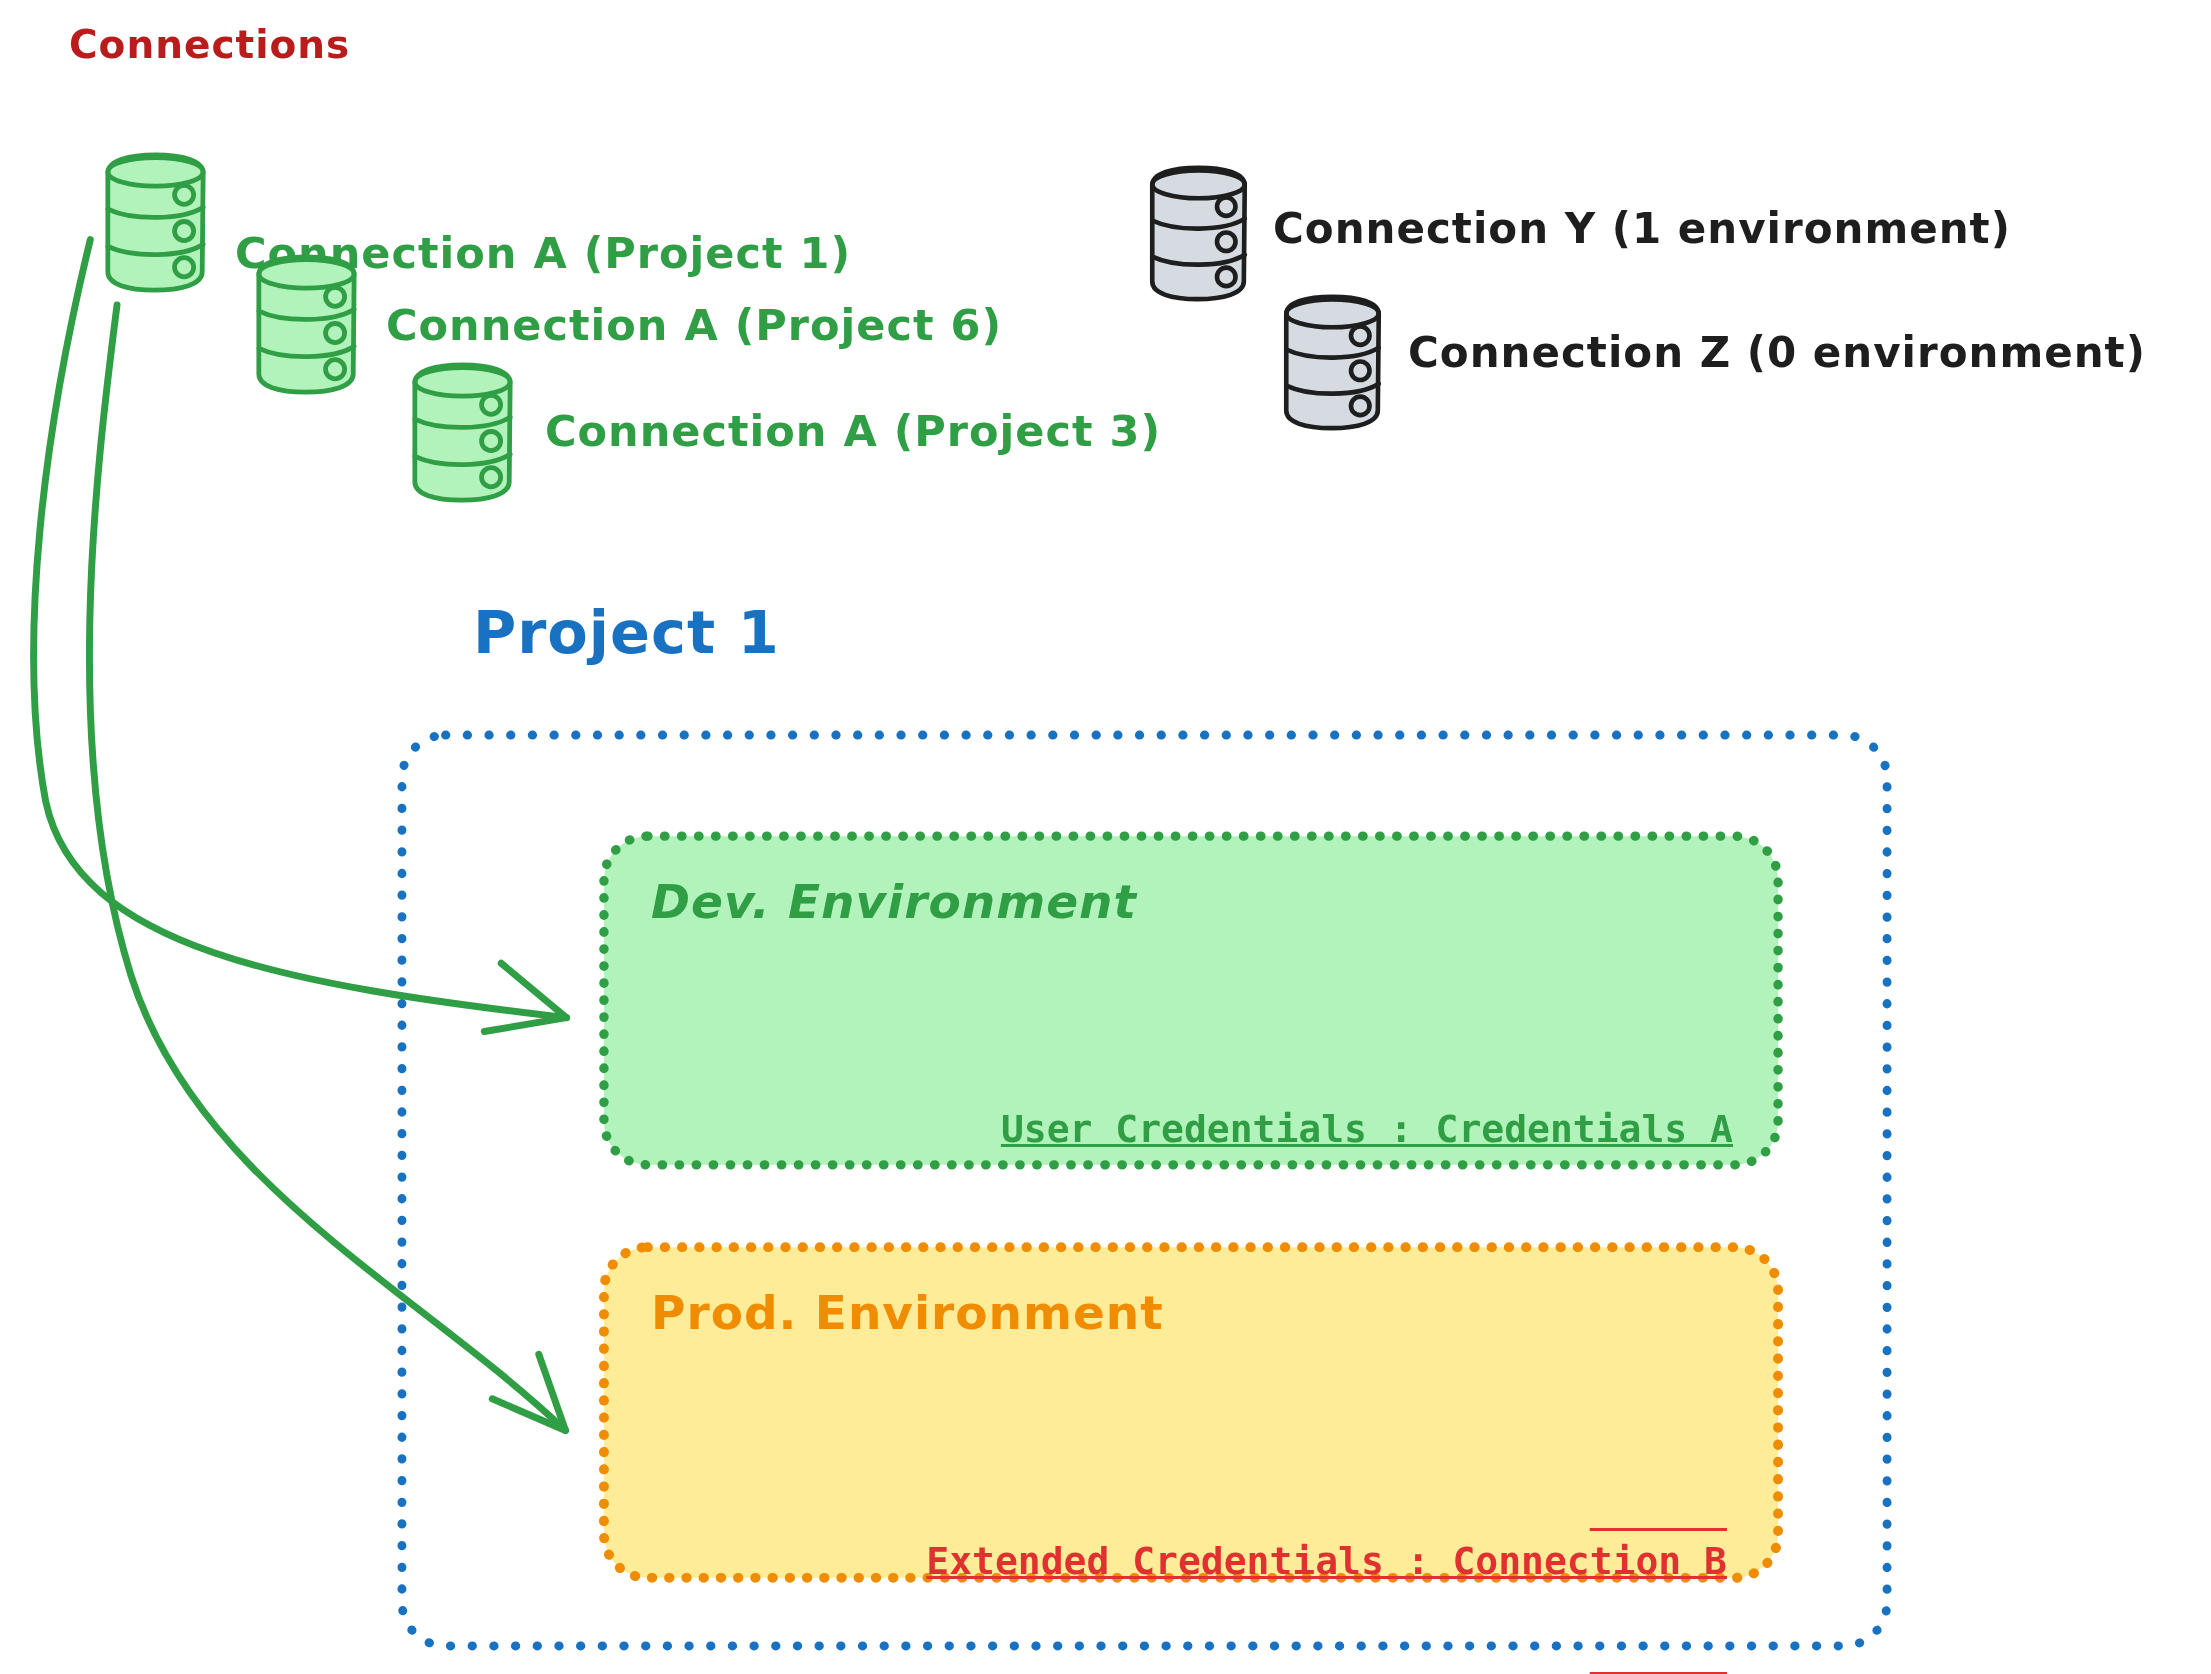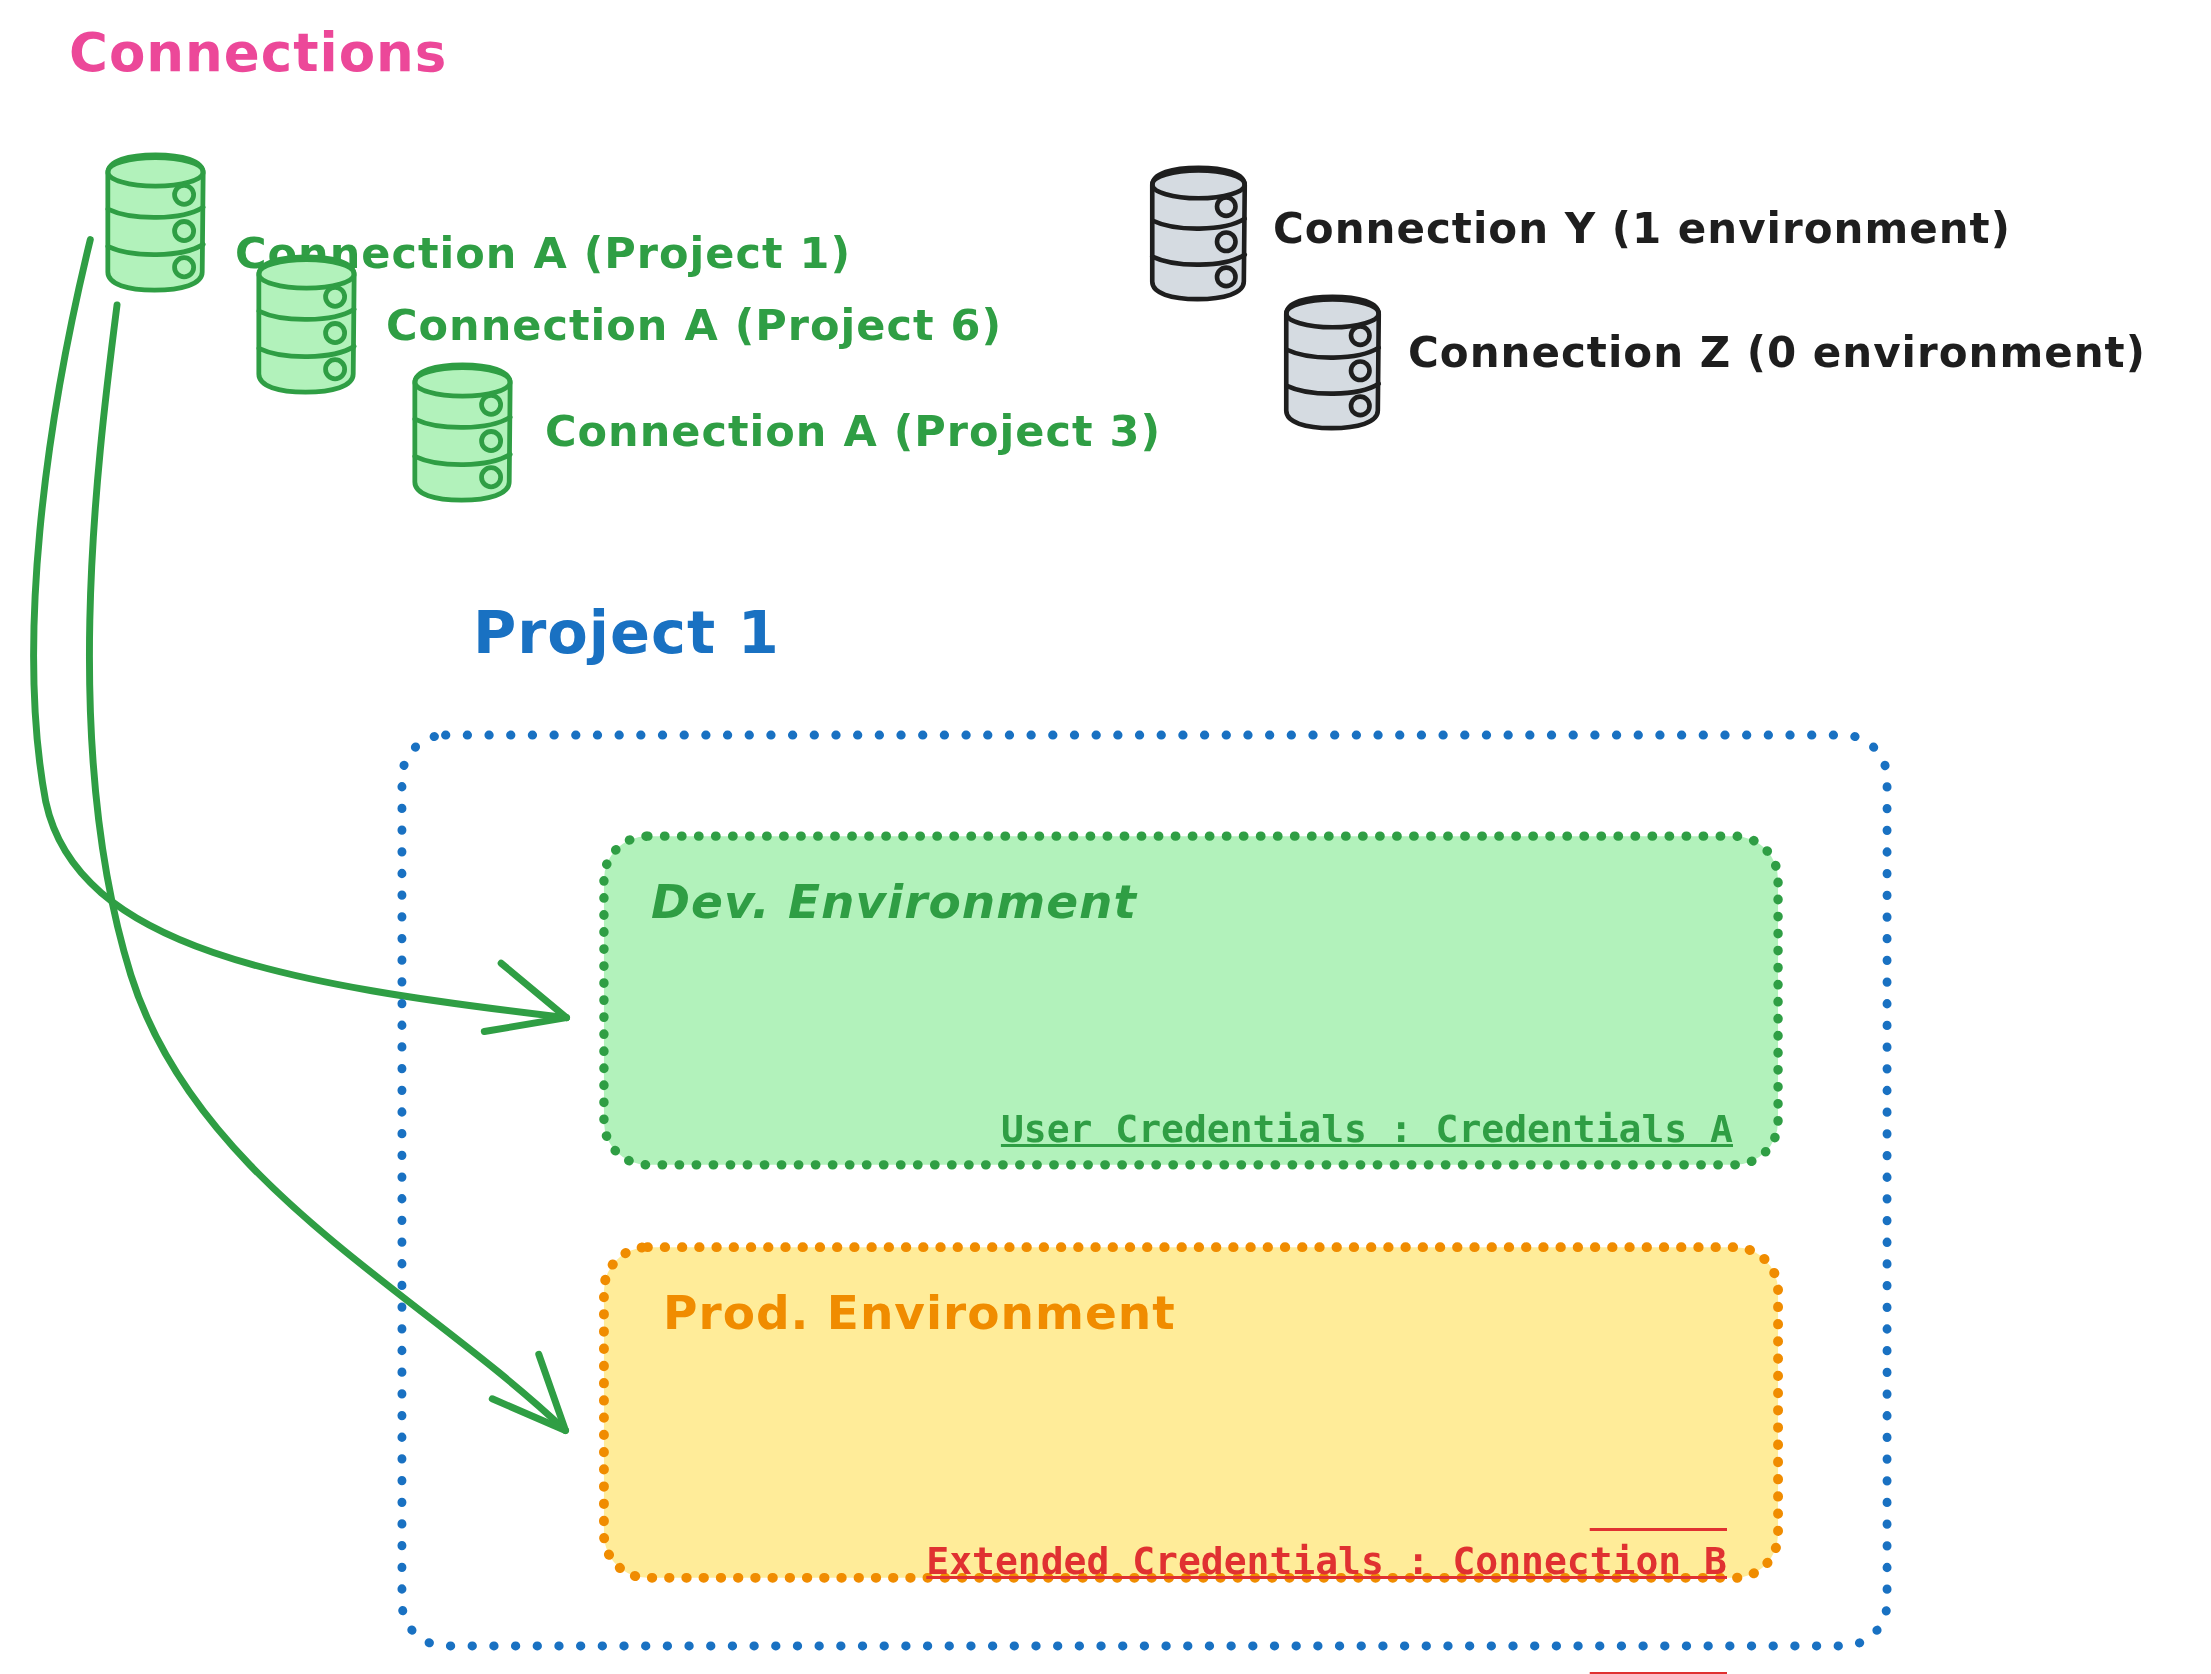--- a/index.html
+++ b/index.html
@@ -6,21 +6,21 @@
   .canvas{
     position:relative;
     width:2212px;height:1674px;
     background:#ffffff;
     overflow:hidden;
     font-family:"DejaVu Sans", sans-serif;
   }
   .abs{position:absolute;}
   
   .hand{font-weight:700;letter-spacing:1px;white-space:nowrap;}
-  .title{font-size:53px;color:#ec4899;}
+  .title{font-size:39px;color:#b91c1c;}
   .conn-label-green{font-size:43px;color:#2f9e44;}
   .conn-label-dark{font-size:42px;color:#1e1e1e;}
   .project-title{font-size:59px;color:#1971c2;}
   .env-title-dev{font-size:47px;color:#2f9e44;font-style:italic;}
   .env-title-prod{font-size:47px;color:#f08c00;}
   .mono{
     font-family:"DejaVu Sans Mono", monospace;
     font-weight:700;font-size:38px;line-height:48px;
     white-space:pre;text-align:right;text-decoration:underline;
   }
@@ -137,21 +137,21 @@
         <rect x="6" y="6" width="99%" height="96%" rx="44"></rect>
       </svg>
     <div class="abs hand env-title-dev" style="left:53px;top:44px;">Dev. Environment</div>
     <div class="abs mono mono-green" style="right:51px;top:275px;">User Credentials : Credentials A</div>
   </div>
 
   <div class="sketch-box outline-orange" style="left:598px;top:1241px;width:1186px;height:343px;">
     <svg viewBox="0 0 1198 346" width="1186" height="343">
         <rect x="6" y="6" width="99%" height="96%" rx="44"></rect>
       </svg>
-    <div class="abs hand env-title-prod" style="left:65px;top:44px;">Prod. Environment</div>
+    <div class="abs hand env-title-prod" style="left:53px;top:44px;">Prod. Environment</div>
     <div class="abs mono mono-red" style="right:57px;top:200px;">
       <div>Extended Credentials : Connection B</div>
       
     </div>
   </div>
 
 </div>
 
 
 </body></html>

